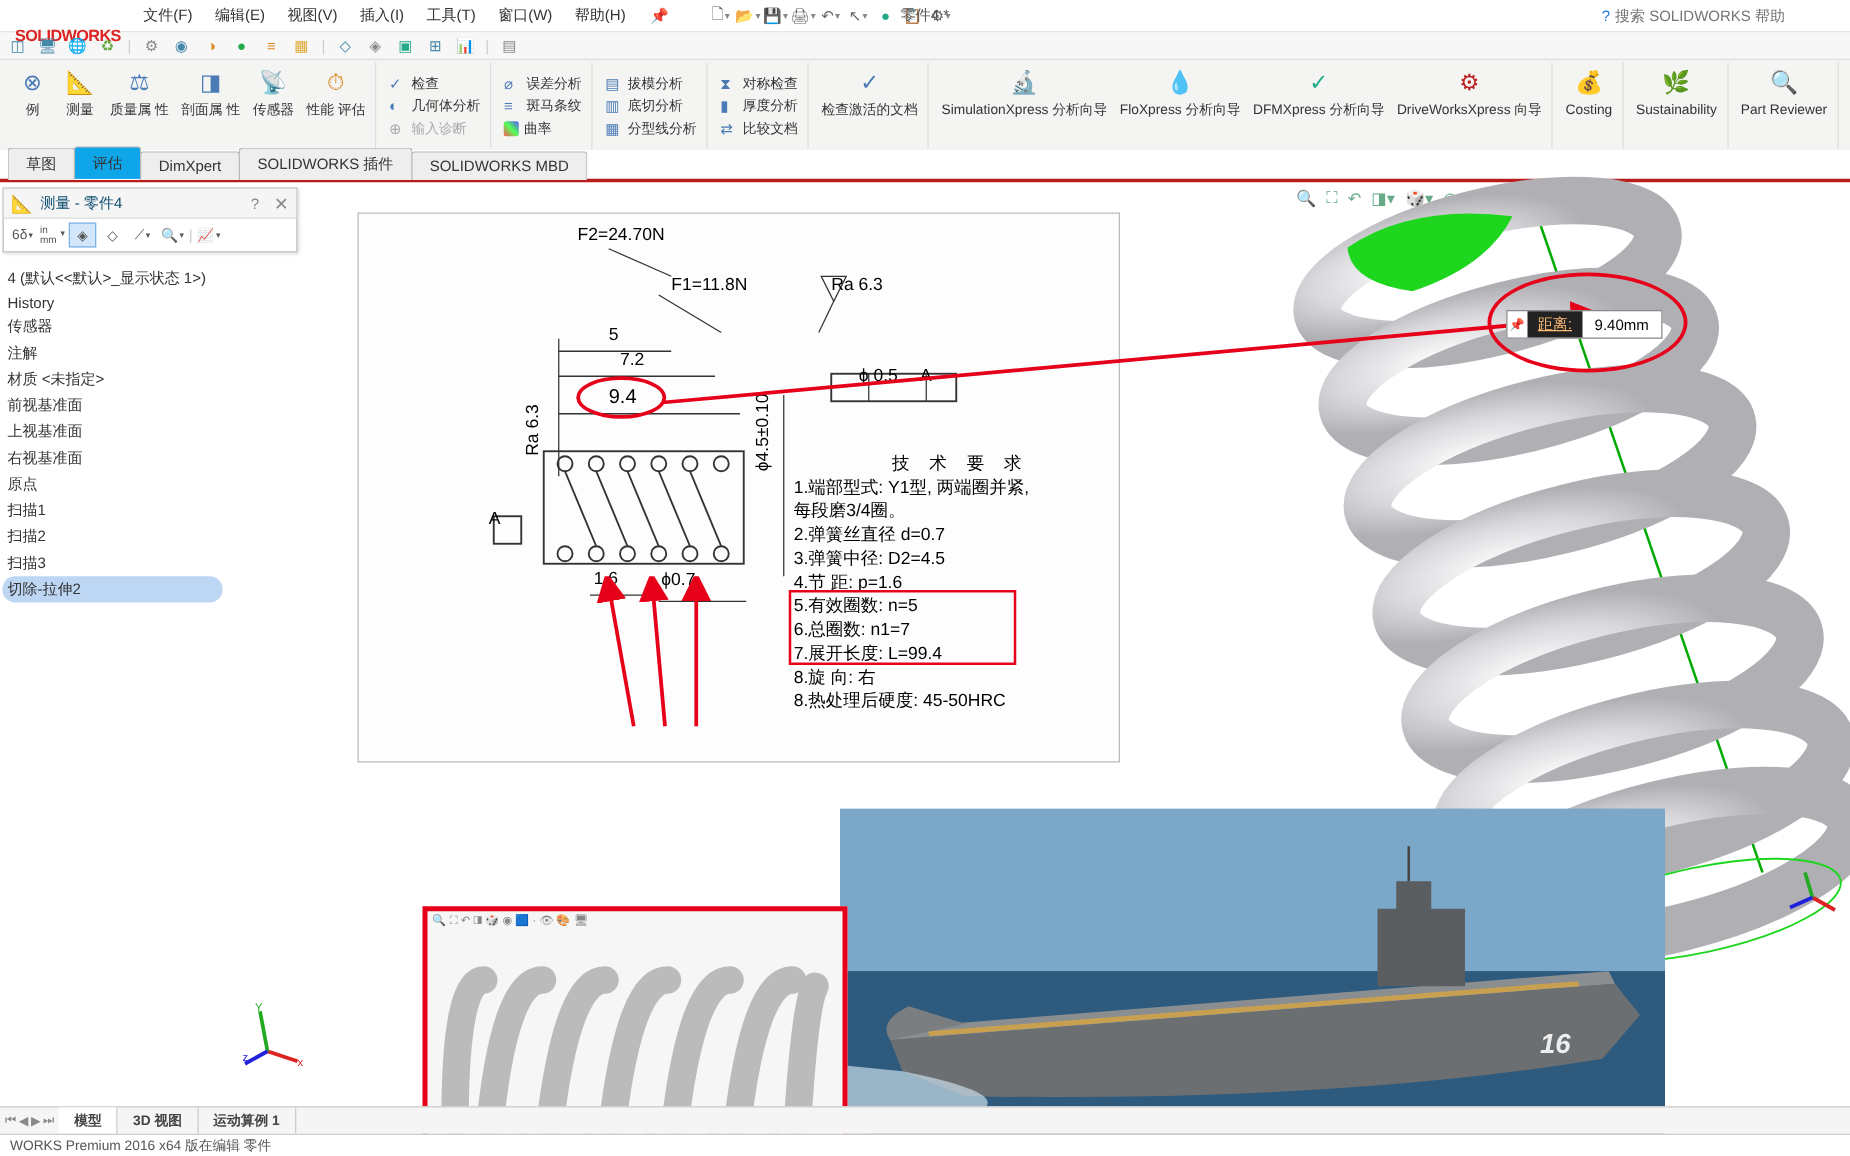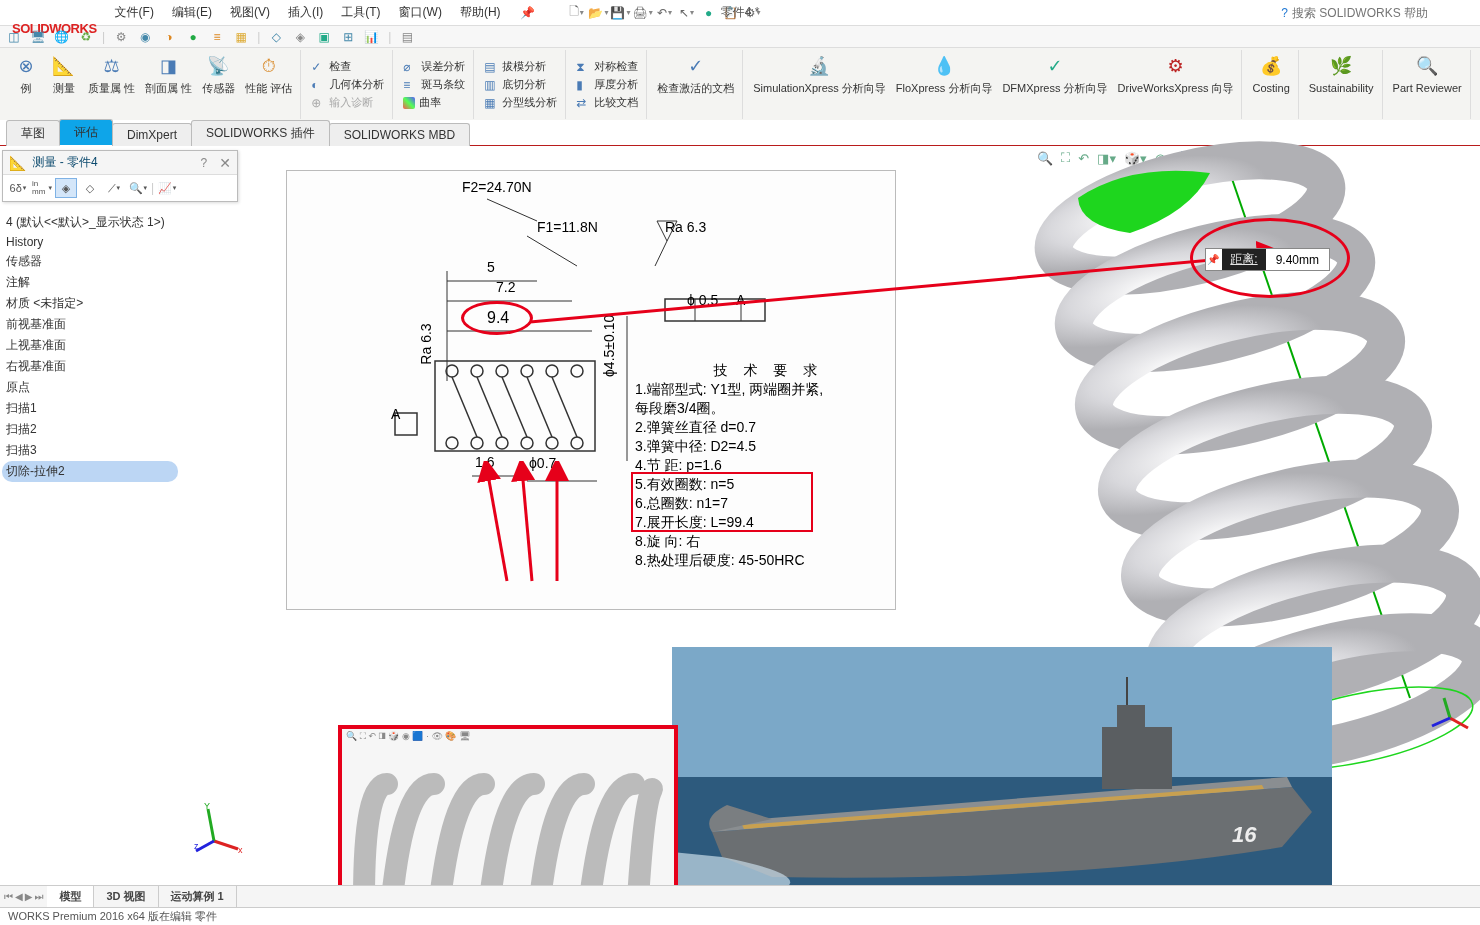--- a/index.html
+++ b/index.html
@@ -24,21 +24,21 @@
 .rib-group { display: flex; gap: 2px; border-right: 1px solid #ddd; padding: 0 4px; }
 .rib-btn { display: flex; flex-direction: column; align-items: center; justify-content: flex-start; padding: 2px 4px; min-width: 36px; cursor: pointer; text-align: center; }
 .rib-icon { width: 28px; height: 28px; display: flex; align-items: center; justify-content: center; font-size: 18px; color: #4a7bb5; }
 .rib-icon.orange { color: #d88a2a; }
 .rib-icon.rainbow { background: linear-gradient(45deg, #f55, #5f5, #55f); width: 18px; height: 18px; border-radius: 2px; }
 .rib-label { font-size: 11px; color: #333; line-height: 12px; margin-top: 2px; }
 .rib-col { display: flex; flex-direction: column; gap: 1px; justify-content: center; }
 .rib-row { display: flex; align-items: center; gap: 4px; padding: 1px 4px; font-size: 11px; color: #333; cursor: pointer; white-space: nowrap; }
 .rib-row-ico { width: 14px; height: 14px; font-size: 12px; color: #4a7bb5; }
 
-.tabs { height: 26px; border-bottom: 1px solid #b91c1c; display: flex; align-items: flex-end; padding-left: 6px; gap: 0; background: #fff; margin-top: -2px; }
+.tabs { height: 26px; border-bottom: 3px solid #b91c1c; display: flex; align-items: flex-end; padding-left: 6px; gap: 0; background: #fff; margin-top: -2px; }
 .tab { padding: 4px 14px; border: 1px solid #bbb; border-bottom: none; background: #eee; font-size: 12px; color: #333; cursor: pointer; position: relative; top: 1px; border-radius: 3px 3px 0 0; margin-right: -1px; }
 .tab.active { background: #0ea5e9; border-bottom: 1px solid #fff; }
 
 .workspace { display: flex; height: calc(925px - 26px - 22px - 74px - 26px - 40px - 18px); position: relative; }
 
 .feature-tree { width: 180px; border-right: 0; padding: 4px 2px; font-size: 12px; color: #333; background: #fff; overflow: visible; flex-shrink: 0; }
 .tree-row { padding: 2px 4px; cursor: pointer; white-space: nowrap; }
 .tree-row.sel { background: #bcd6f4; border-radius: 10px; }
 .tree-root { font-weight: normal; }
 
@@ -60,21 +60,21 @@
 .triad { position: absolute; left: 14px; bottom: 10px; width: 54px; height: 54px; }
 
 .spring-drawing { position: absolute; left: 106px; top: 24px; width: 610px; height: 440px; border: 1px solid #bbb; background: #fdfdfd; padding: 10px; font-family: "SimSun", serif; }
 .spring-drawing .dim { position: absolute; font-size: 14px; }
 .red-oval { border: 3px solid #e6001a; border-radius: 50%; position: absolute; }
 .red-box { border: 2px solid #e6001a; position: absolute; }
 .red-arrow { position: absolute; }
 
 .spring-3d { position: absolute; right: 0; top: -8px; width: 550px; height: 640px; }
 .meas-callout { position: absolute; right: 150px; top: 102px; display: flex; align-items: center; border: 1px solid #888; background: #fff; z-index: 20; }
-.meas-callout .lbl { background: #222; color: #e5e5e5; padding: 2px 8px; font-size: 12px; text-decoration: underline; }
+.meas-callout .lbl { background: #222; color: #fdba74; padding: 2px 8px; font-size: 12px; text-decoration: underline; }
 .meas-callout .val { padding: 2px 10px; font-size: 12px; }
 
 .inset-spring { position: absolute; left: 158px; bottom: -60px; width: 340px; height: 200px; border: 4px solid #e6001a; background: #f6f6f6; z-index: 15; }
 .inset-ship { position: absolute; left: 492px; bottom: -82px; width: 660px; height: 300px; background: linear-gradient(#4b80a8 0%, #3a6c95 40%, #2c5578 60%, #1f4661 100%); z-index: 14; overflow: hidden; }
 
 .bottom-tabs { position: absolute; bottom: 18px; left: 0; height: 22px; display: flex; align-items: center; border-top: 1px solid #ccc; background: #f5f5f5; width: 100%; z-index: 30; }
 .btab { padding: 3px 12px; border-right: 1px solid #ccc; font-size: 11px; color: #444; cursor: pointer; font-weight: bold; }
 .btab.active { background: #fff; }
 .bt-nav { display: flex; gap: 2px; padding: 0 4px; }
 .bt-nav span { font-size: 10px; color: #888; cursor: pointer; }

